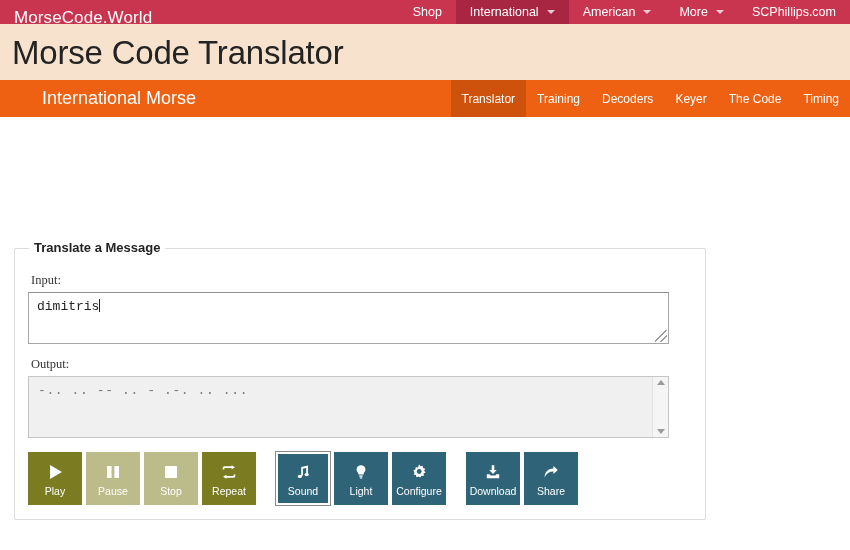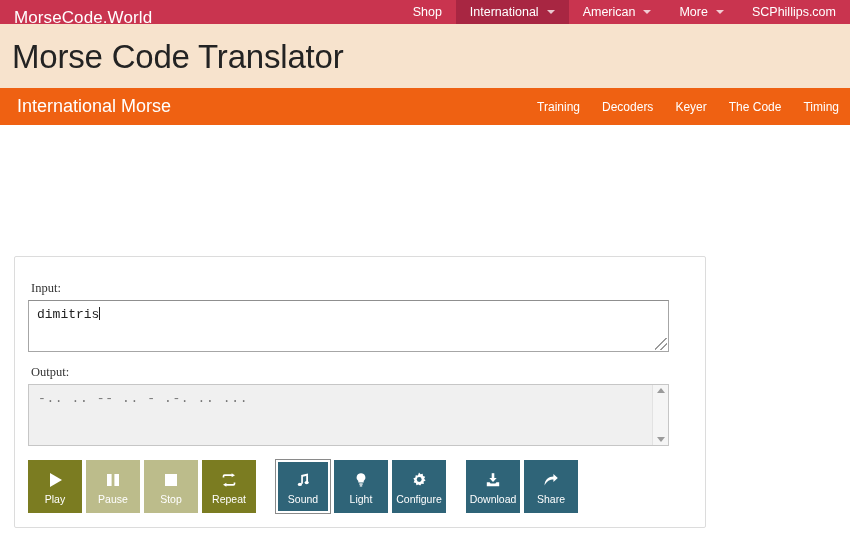--- a/index.html
+++ b/index.html
@@ -54,21 +54,21 @@
     width: 0;
     height: 0;
     margin-left: 8px;
     border-left: 4px solid transparent;
     border-right: 4px solid transparent;
     border-top: 4px solid rgba(255,255,255,0.75);
   }
 
   
   .titleband {
-    height: 64px;
+    height: 56px;
     background: #f7e3cd;
     display: flex;
     align-items: center;
   }
   .titleband h1 {
     margin: 0;
     padding-left: 12px;
     font-size: 33px;
     font-weight: 400;
     color: #232323;
@@ -82,20 +82,21 @@
     background: #ef6112;
     display: flex;
     align-items: stretch;
   }
   .subbar-title {
     color: #ffffff;
     font-size: 18px;
     line-height: 37px;
     padding-left: 17px;
     white-space: nowrap;
+    margin-left: 25px;
   }
   .subnav {
     margin-left: auto;
     display: flex;
     align-items: stretch;
   }
   .subnav-item {
     display: flex;
     align-items: center;
     color: #ffffff;
@@ -291,20 +292,23 @@
 </div>
 
 <div class="titleband">
   <h1>Morse Code Translator</h1>
 </div>
 
 <div class="subbar">
   <div class="subbar-title">International Morse</div>
   <div class="subnav">
 
+    <div class="subnav-item active">
+      <span>Translator</span>
+    </div>
     <div class="subnav-item">
       <span>Training</span>
     </div>
     <div class="subnav-item">
       <span>Decoders</span>
     </div>
     <div class="subnav-item">
       <span>Keyer</span>
     </div>
     <div class="subnav-item">
@@ -313,20 +317,21 @@
     <div class="subnav-item">
       <span>Timing</span>
     </div>
 
   </div>
 </div>
 
 <div class="content">
 
   <div class="panel">
+    <div class="panel-legend">Translate a Message</div>
 
     <div class="field-label">Input:</div>
     <div class="input-area">
       <span class="input-text">dimitris</span><span class="caret-bar"></span>
       <span class="resize-grip"></span>
     </div>
 
     <div class="field-label output-label">Output:</div>
     <div class="output-area">
       <div class="output-text">-.. .. -- .. - .-. .. ...</div>

